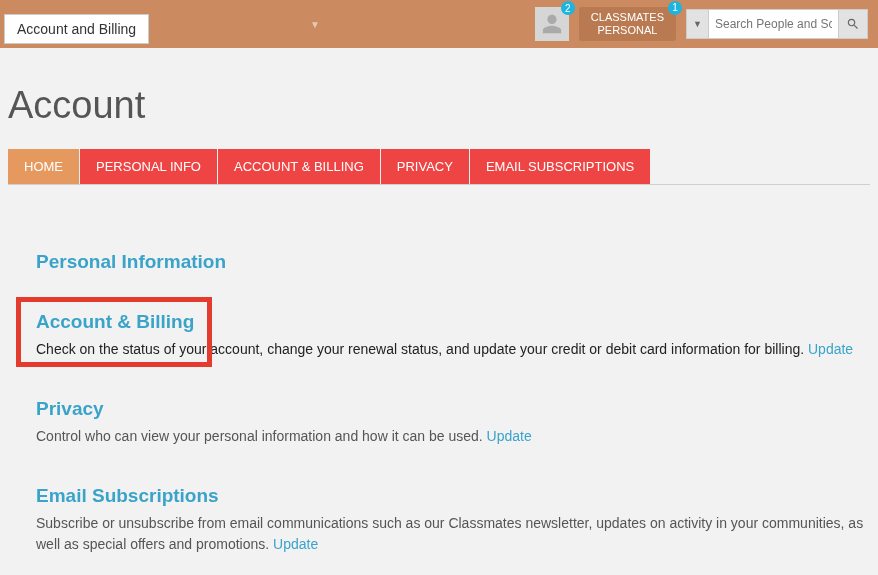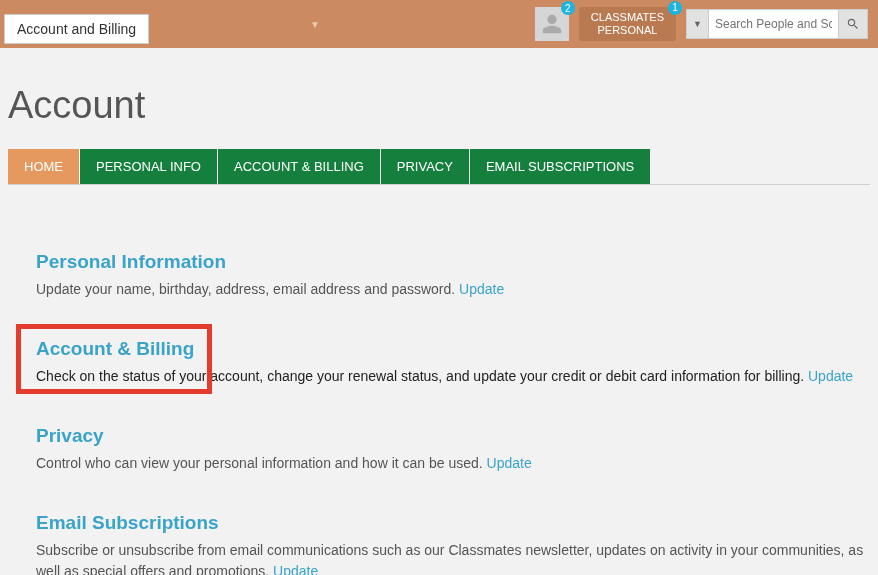--- a/index.html
+++ b/index.html
@@ -69,21 +69,21 @@
 
   .page { padding: 12px 8px 0 8px; }
   .page-title {
     font-size: 38px; color: #555; font-weight: 400; margin: 24px 0 22px 0;
   }
   .tabs {
     display: flex; border-bottom: 1px solid #d0d0d0; align-items: center;
   }
   .tab {
     padding: 10px 16px; font-size: 13px; color: #fff;
-    background: #15803d; cursor: pointer; margin-right: 1px;
+    background: #ef4444; cursor: pointer; margin-right: 1px;
   }
   .tab.active { background: #e6995f; }
 
   .sections { padding: 18px 0 0 28px; margin-top: 48px; }
   .section { margin-bottom: 38px; position: relative; }
   .section-title {
     color: #3aa3c9; font-size: 19px; font-weight: 600; margin-bottom: 6px;
   }
   .section-desc { color: #555; font-size: 14px; line-height: 1.5; }
   .update-link { color: #3aa3c9; cursor: pointer; }
@@ -137,24 +137,20 @@
     <div class="tab">PERSONAL INFO</div>
     <div class="tab">ACCOUNT &amp; BILLING</div>
     <div class="tab">PRIVACY</div>
     <div class="tab">EMAIL SUBSCRIPTIONS</div>
   </div>
 
   <div class="sections">
 
     <div class="section">
       <div class="section-title">Personal Information</div>
-      <div class="section-desc">
-        <span>Update your name, birthday, address, email address and password.</span>
-        <span class="update-link">Update</span>
-      </div>
     </div>
 
     <div class="section highlighted">
       <div class="highlight-box"></div>
       <div class="section-title">Account &amp; Billing</div>
       <div class="section-desc">
         <span>Check on the status of your account, change your renewal status, and update your credit or debit card information for billing.</span>
         <span class="update-link">Update</span>
       </div>
     </div>

